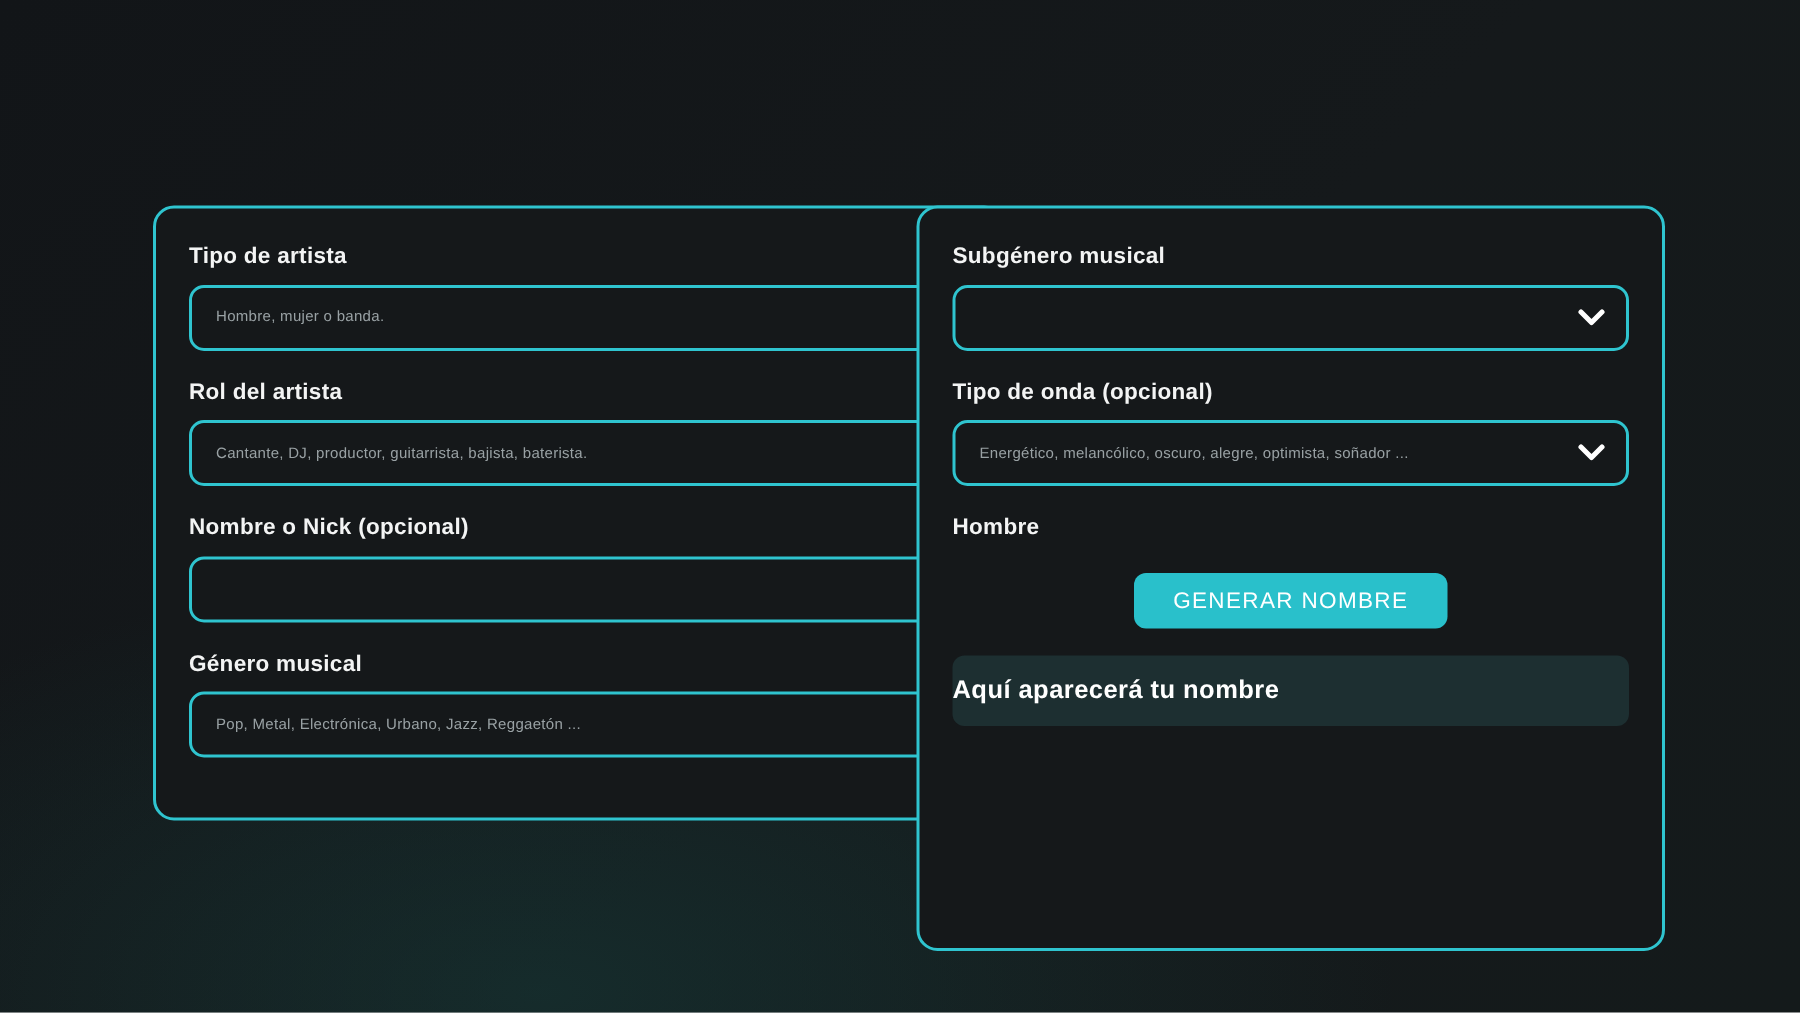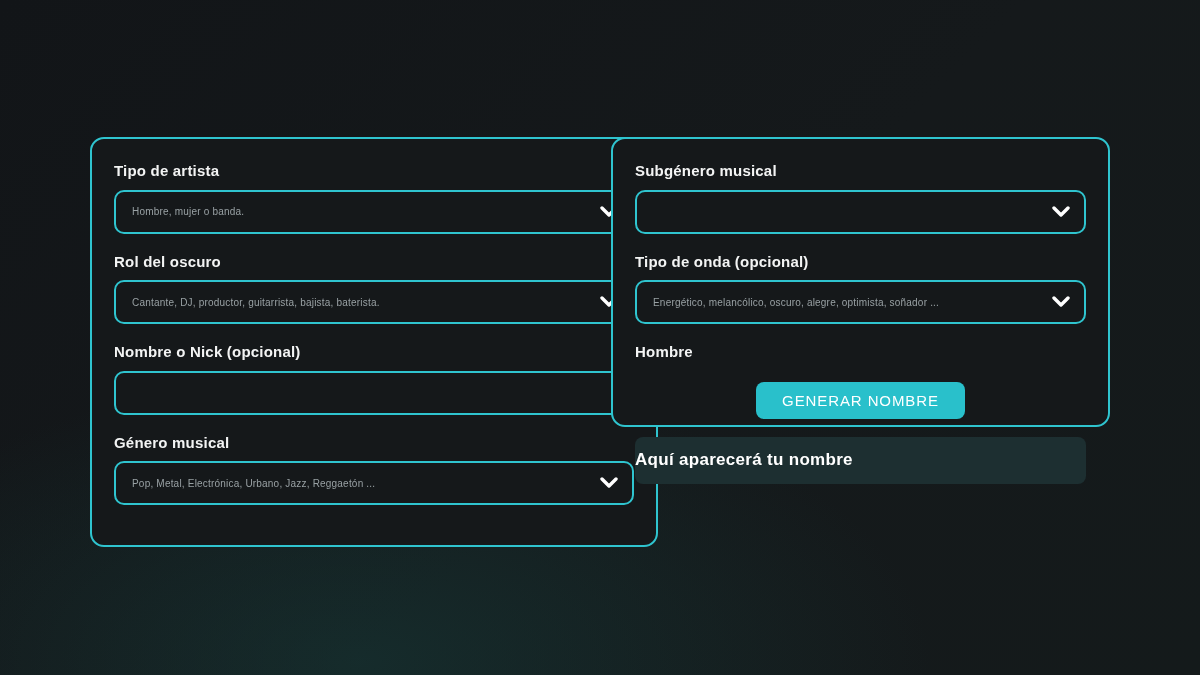--- a/index.html
+++ b/index.html
@@ -15,22 +15,22 @@
     width:1200px; height:675px; overflow:hidden; position:relative;
     font-family:"Liberation Sans", sans-serif;
     background:
       radial-gradient(ellipse 920px 460px at 30% 98%, rgba(22,62,60,0.50), rgba(22,62,60,0) 62%),
       linear-gradient(135deg,#121518 0%,#15191b 55%,#141a1b 100%);
   }
   .panel{
     position:absolute; border:2px solid var(--accent); border-radius:14px;
     background:#15181a; padding:24px 22px;
   }
-  .panel-left{ left:90px; top:137px; width:568px; height:410px; }
-  .panel-right{ left:611px; top:137px; width:499px; height:290px; }
+  .panel-left{ left:102px; top:137px; width:568px; height:410px; }
+  .panel-right{ left:611px; top:137px; width:499px; height:497px; }
   .field{ margin-bottom:20px; }
   .field:last-child{ margin-bottom:0; }
   .field-label{
     display:block; color:var(--label); font-weight:700; font-size:15px;
     letter-spacing:.2px; margin-bottom:10px; line-height:1.1;
   }
   .control{
     position:relative; height:44px; border:2px solid var(--accent);
     border-radius:10px; background:transparent;
     display:flex; align-items:center; padding:0 16px;
@@ -74,21 +74,21 @@
       <span class="placeholder">Hombre, mujer o banda.</span>
       <span class="chevron">
         <svg width="18" height="12" viewBox="0 0 18 12">
             <polyline points="2,2 9,9 16,2" fill="none" stroke="#ffffff" stroke-width="3.4" stroke-linecap="round" stroke-linejoin="round"></polyline>
           </svg>
       </span>
     </div>
   </div>
 
   <div class="field">
-    <label class="field-label">Rol del oscuro</label>
+    <label class="field-label">Rol del artista</label>
     <div class="control select" role="combobox">
       <span class="placeholder">Cantante, DJ, productor, guitarrista, bajista, baterista.</span>
       <span class="chevron">
         <svg width="18" height="12" viewBox="0 0 18 12">
             <polyline points="2,2 9,9 16,2" fill="none" stroke="#ffffff" stroke-width="3.4" stroke-linecap="round" stroke-linejoin="round"></polyline>
           </svg>
       </span>
     </div>
   </div>
 

